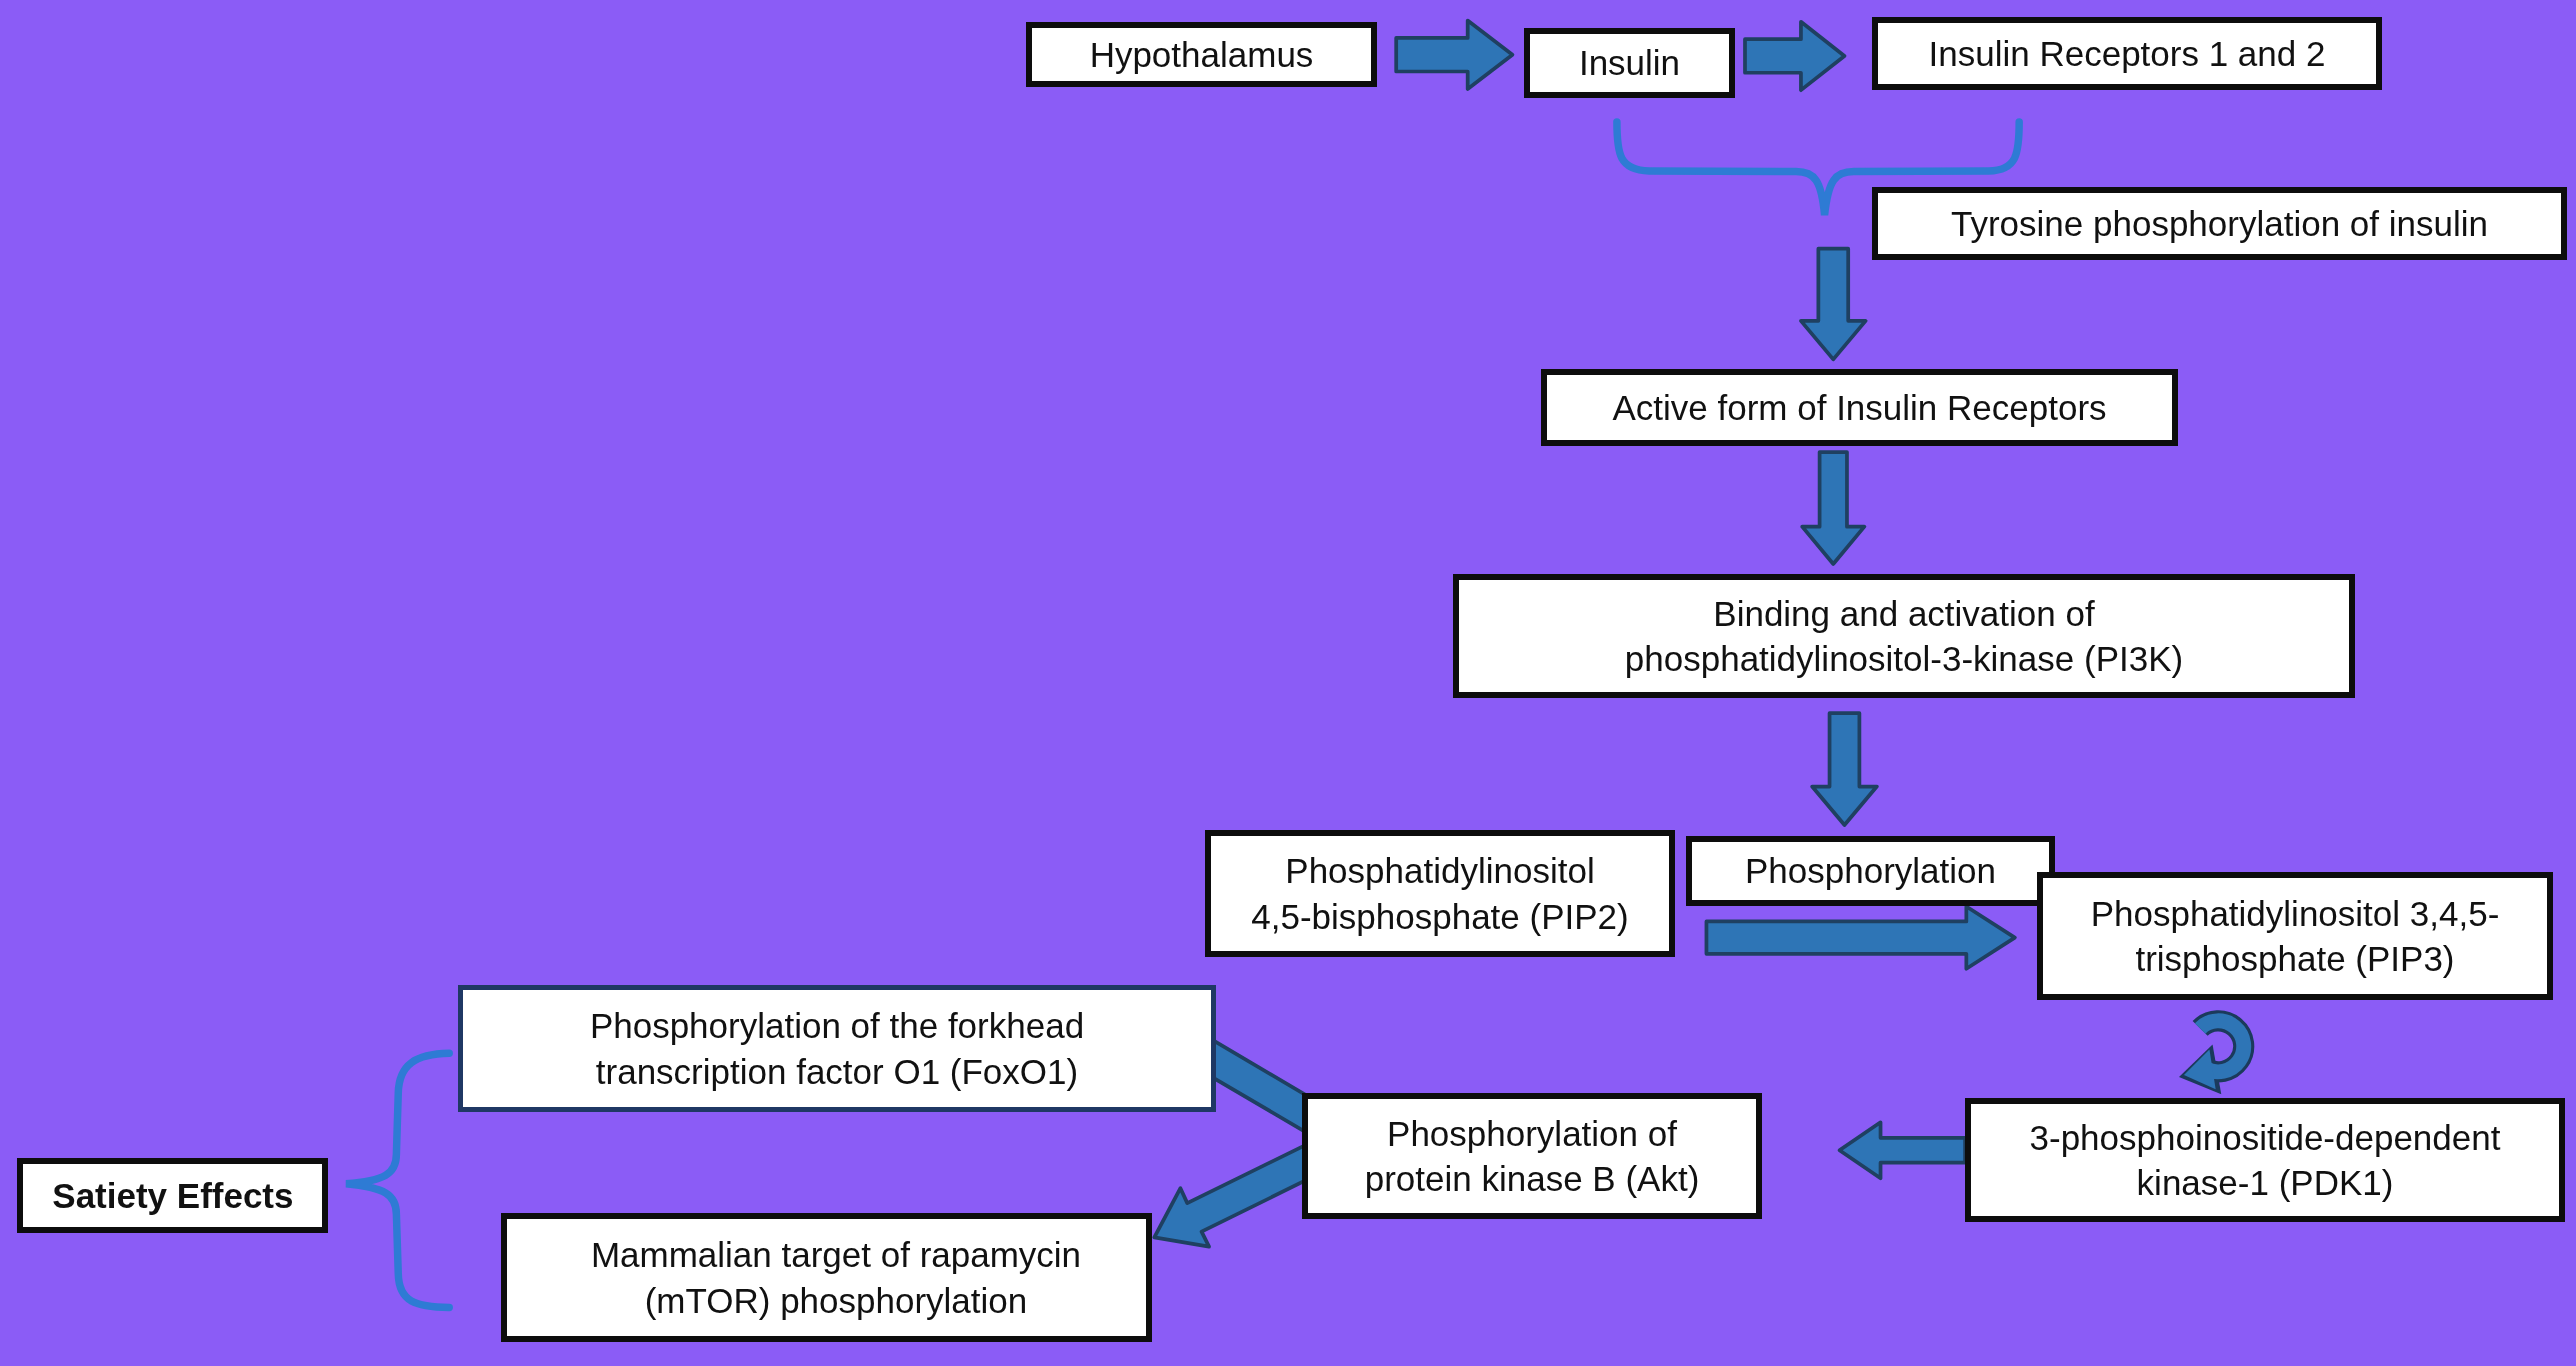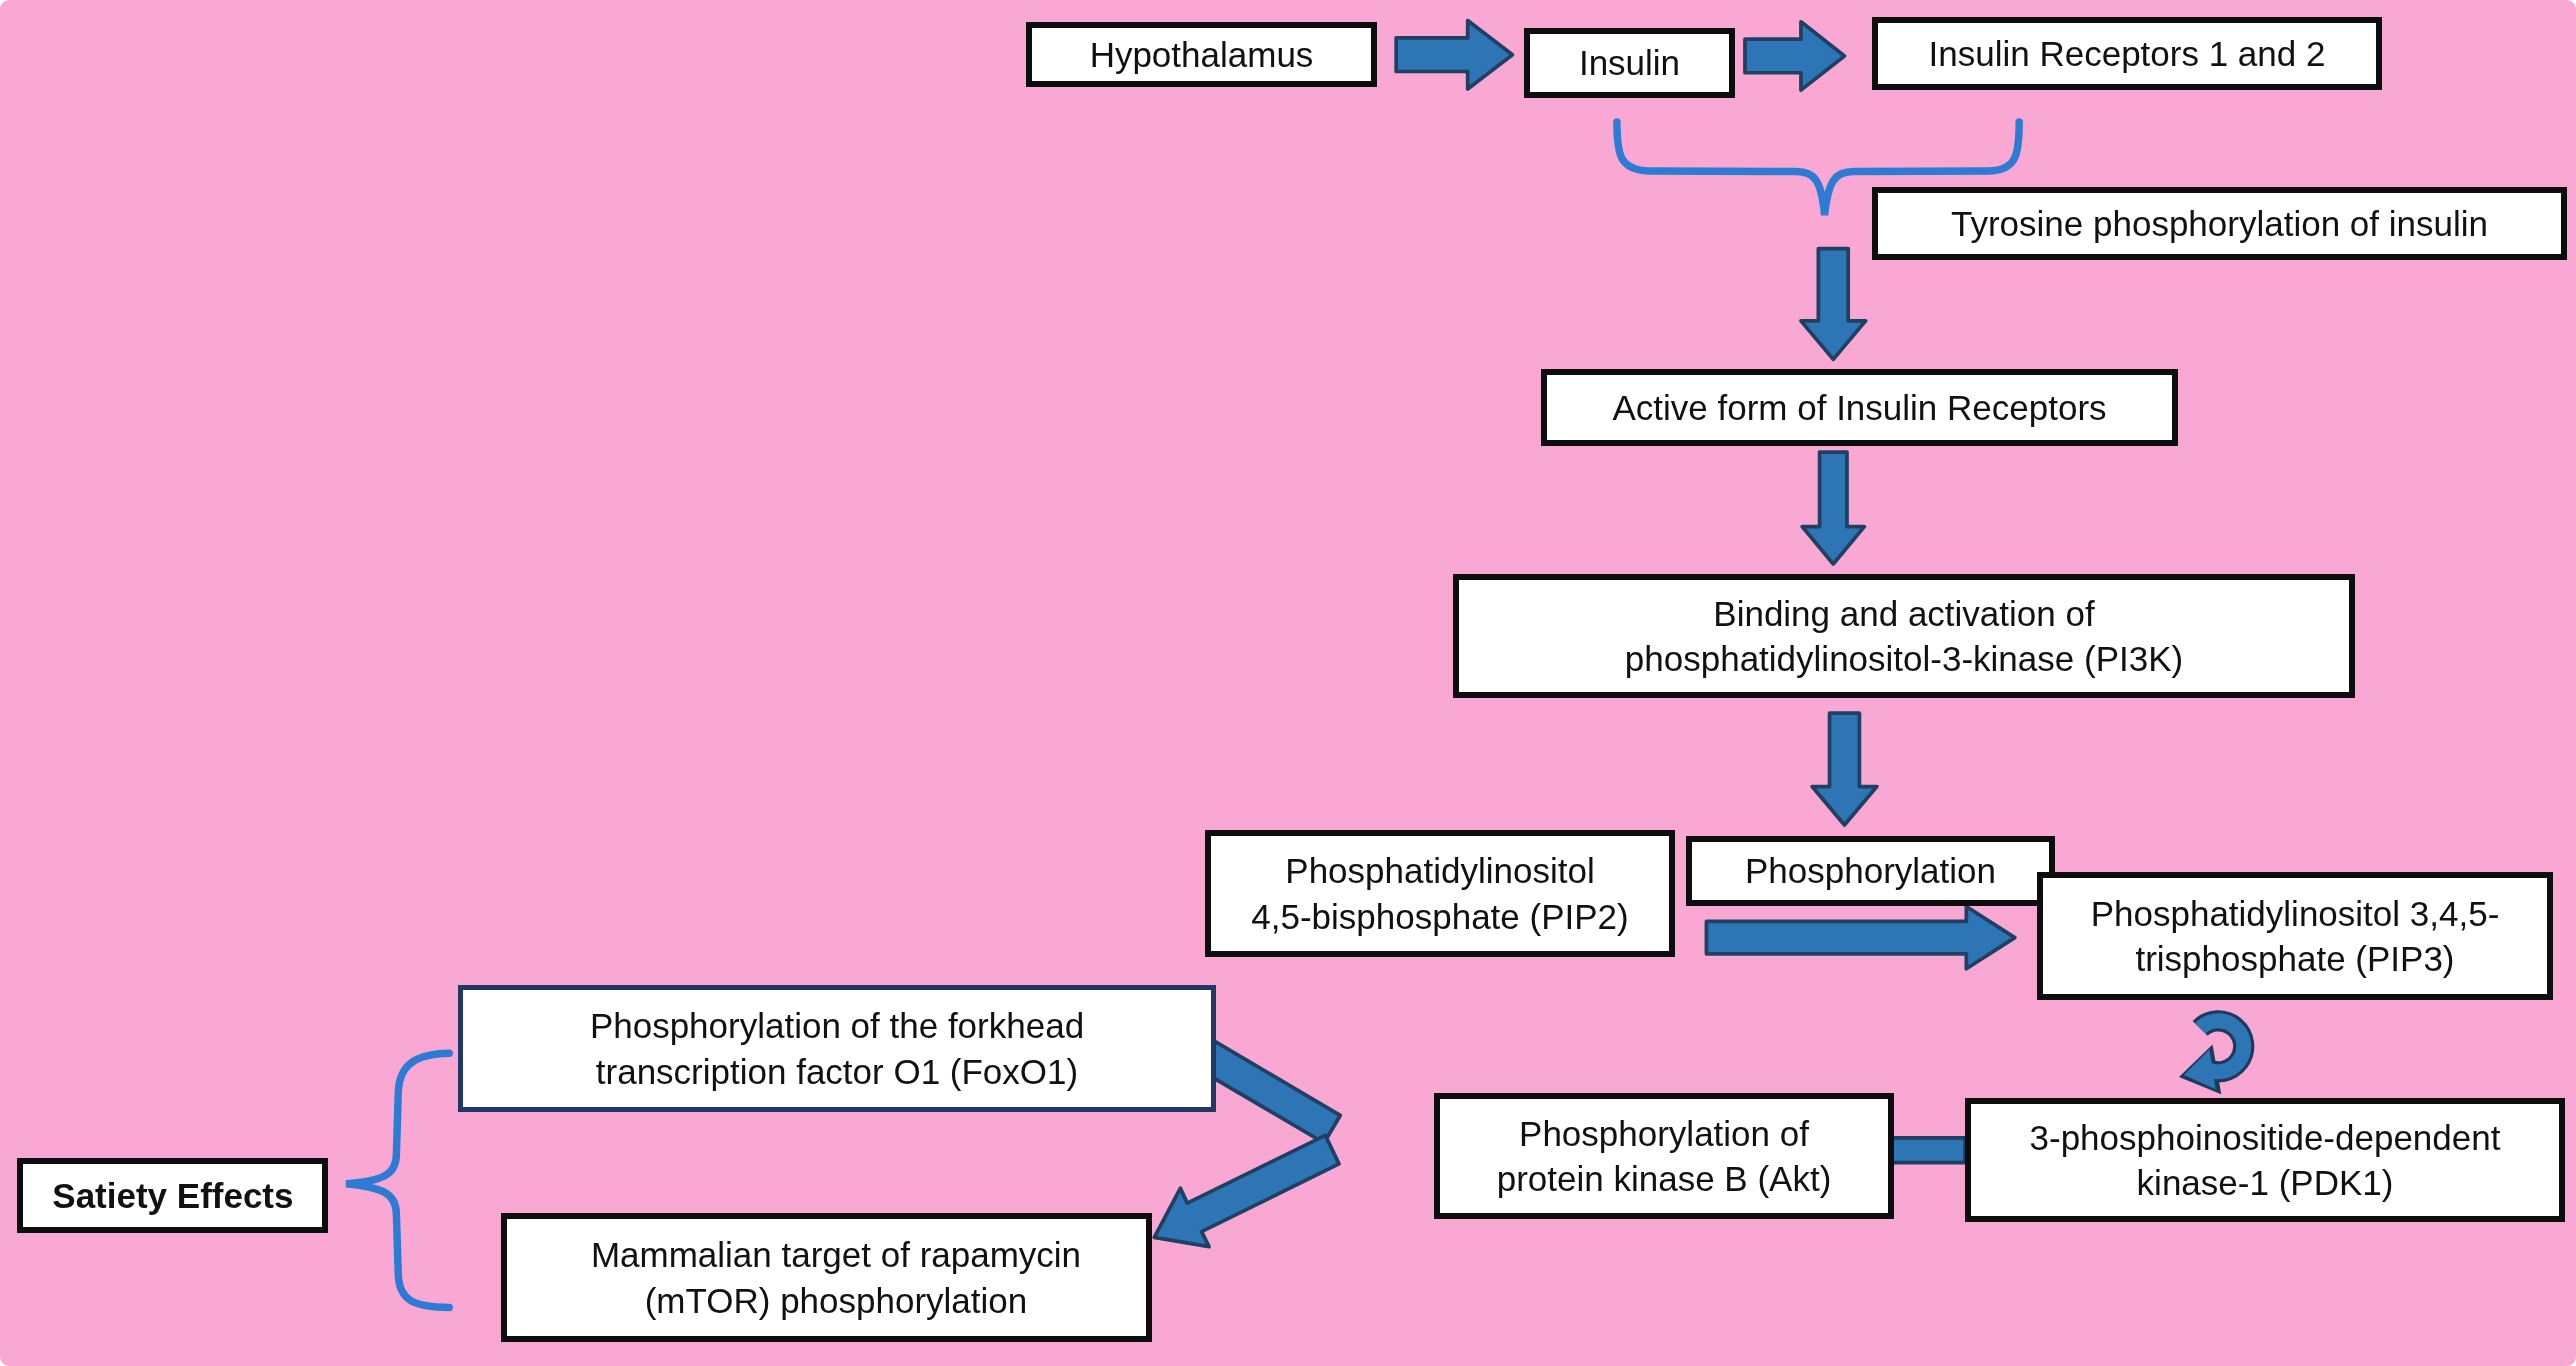--- a/index.html
+++ b/index.html
@@ -1,23 +1,22 @@
 <!DOCTYPE html>
 <html style="font-size:10px"><head>
 <meta charset="utf-8">
 <style>
   html, body { margin: 0; padding: 0; background: #ffffff; }
   .canvas {
     position: relative;
     width: 2576px;
     height: 1366px;
-    background: #f9a8d4;
+    background: #8b5cf6;
     font-family: "Liberation Sans", sans-serif;
     overflow: hidden;
-    border-radius: 9px;
   }
   .connector-layer {
     position: absolute;
     left: 0; top: 0;
     width: 2576px;
     height: 1366px;
   }
   .node {
     position: absolute;
     box-sizing: border-box;
@@ -43,21 +42,21 @@
   .n-hypothalamus   { left: 1026px; top: 22px;   width: 351px;  height: 65px; }
   .n-insulin        { left: 1524px; top: 28px;   width: 211px;  height: 70px; }
   .n-receptors      { left: 1872px; top: 17.4px;   width: 510px;  height: 73px; }
   .n-tyrosine       { left: 1872px; top: 187px;  width: 695px; height: 73px; }
   .n-active         { left: 1541px; top: 369px;  width: 637px; height: 77px; }
   .n-binding        { left: 1453px; top: 574px;  width: 902px; height: 124px; }
   .n-pip2           { left: 1205px; top: 830px; width: 470px;  height: 127px; }
   .n-phosphorylation{ left: 1686px; top: 836px; width: 369px;  height: 70px; }
   .n-pip3           { left: 2037px; top: 872px; width: 516px;  height: 128px; }
   .n-pdk1           { left: 1965px; top: 1098px; width: 600px;  height: 124px; }
-  .n-akt            { left: 1434px; top: 1093px; width: 460px;  height: 126px; }
+  .n-akt            { left: 1302px; top: 1093px; width: 460px;  height: 126px; }
   .n-foxo1          { left: 458px;  top: 985px; width: 758px; height: 127px; border-color: #1f3864; border-width: 5.6px; }
   .n-mtor           { left: 501px;  top: 1213px; width: 651px; height: 129px; padding-left: 19px; }
   .n-satiety        { left: 17.4px;   top: 1158px; width: 311px;  height: 75px; font-weight: bold; }
 </style>
 </head>
 <body>
 
 <div class="canvas">
 
   <svg class="connector-layer" viewBox="0 0 4142 2197" xmlns="http://www.w3.org/2000/svg">

